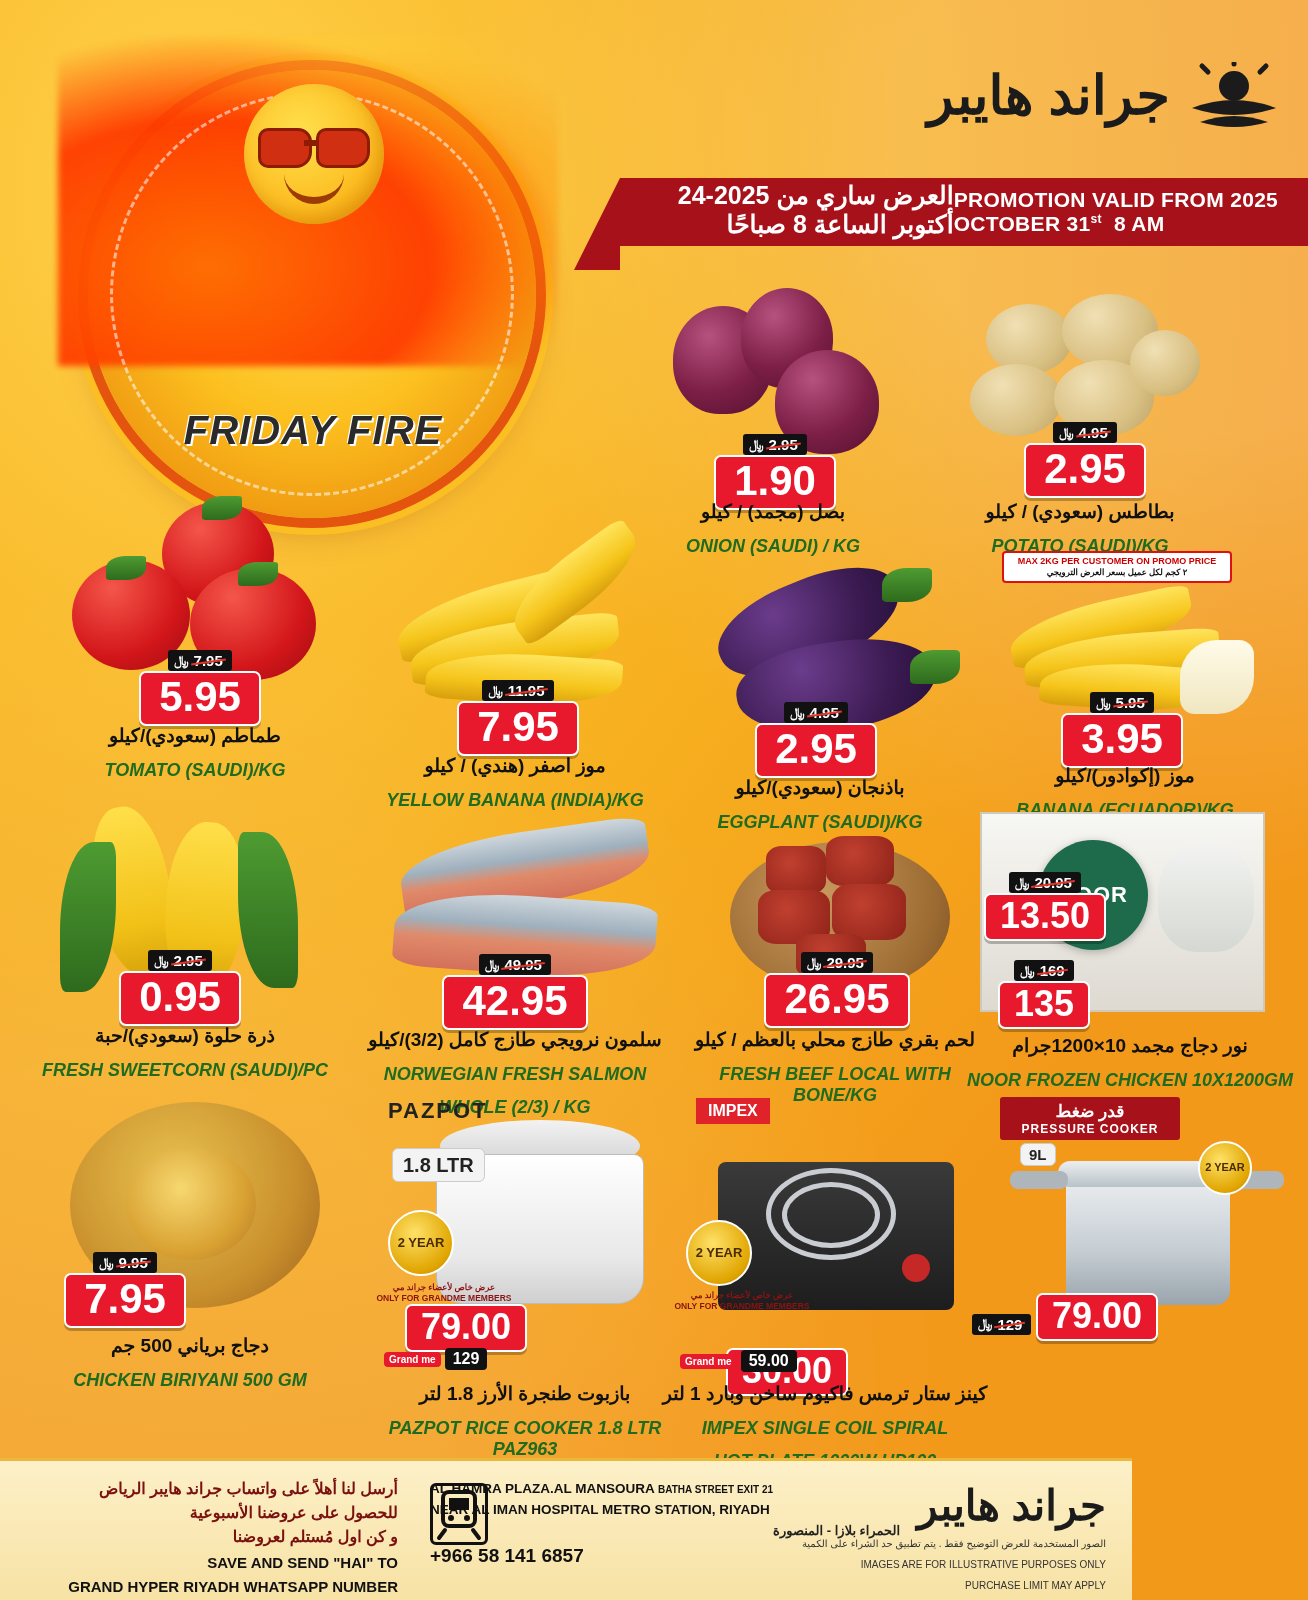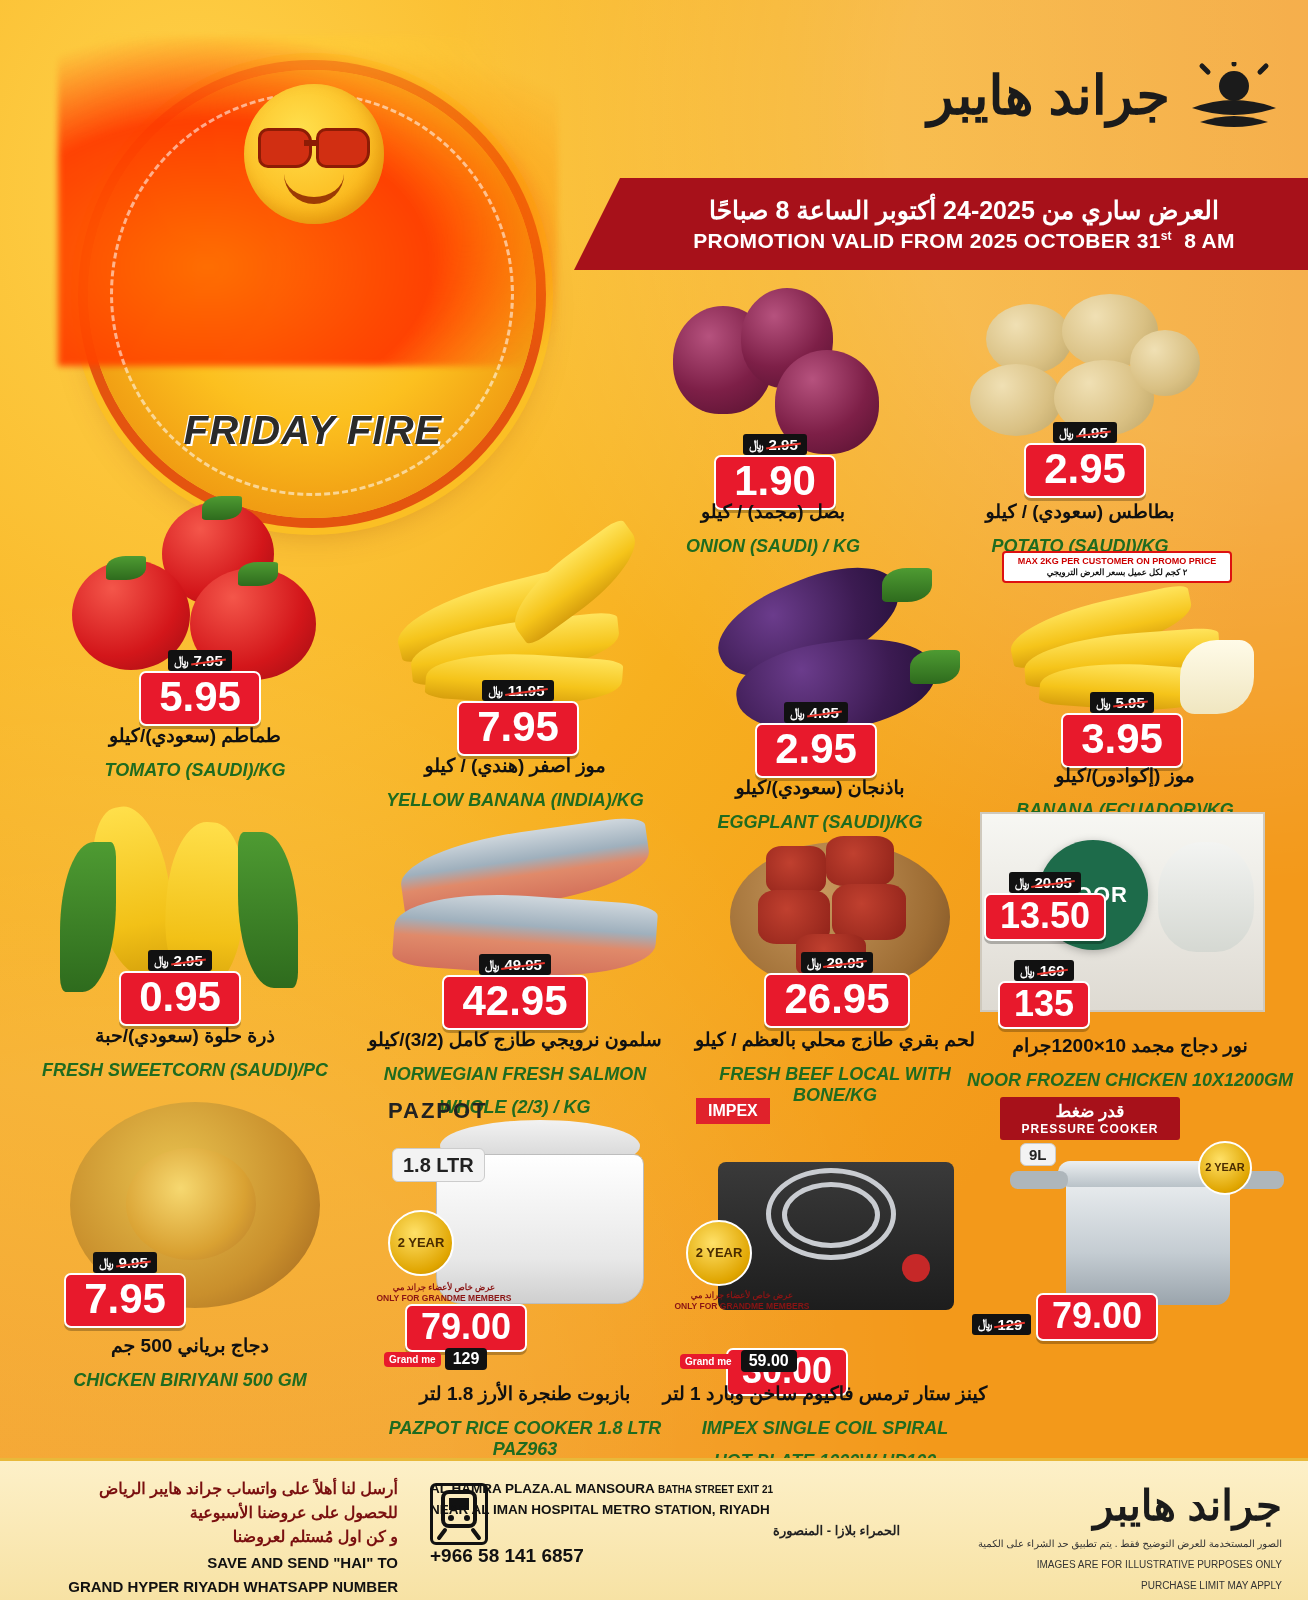--- a/index.html
+++ b/index.html
@@ -34,23 +34,23 @@
     position: absolute; right: 28px; top: 62px;
     display: flex; align-items: center; gap: 18px;
   }
   .brand-name {
     font-size: 54px; font-weight: bold; color: #1b1b1b;
     letter-spacing: 2px; direction: rtl;
   }
   .sun-logo { width: 92px; height: 66px; position: relative; }
 
   .promo-band {
-    position: absolute; left: 620px; top: 178px; width: 688px; height: 92px;
+    position: absolute; left: 620px; top: 178px; width: 688px; height: 68px;
     background: #a7111a;
-    display: flex; flex-direction: column; align-items: center; justify-content: center;
+    display: flex; flex-direction: row; align-items: center; justify-content: center;
     color: #fff;
   }
   .promo-band:before{
     content:""; position:absolute; left:-46px; top:0; width:46px; height:92px;
     background:#a7111a;
     clip-path: polygon(100% 0, 100% 100%, 0 100%);
   }
   .promo-ar { font-size: 25px; font-weight: bold; direction: rtl; margin-bottom: 4px; }
   .promo-en { font-size: 21px; font-weight: bold; letter-spacing: .3px; }
   .promo-en sup { font-size: 12px; }
@@ -208,21 +208,21 @@
   }
   .pc-title{
     position:absolute; background:#a7111a; color:#fff; text-align:center; padding:4px 16px; width:180px;
     border-radius:3px;
   }
   .pc-title .ar{ font-size:17px; font-weight:bold; direction:rtl; }
   .pc-title .en{ font-size:12px; font-weight:bold; letter-spacing:1px; }
 
   
   .footer {
-    position: absolute; left: 0; bottom: 0; width: 1308px; height: 142px;
+    position: absolute; left: 0; bottom: 0; width: 1132px; height: 142px;
     background: linear-gradient(180deg,#fdf0c8,#f7e2a4);
     border-top: 3px solid #e8b93a;
   }
   .f-left { position: absolute; left: 28px; top: 16px; width: 370px; text-align: right; }
   .f-left .ar { font-size: 16px; font-weight: bold; color: #7a1010; direction: rtl; line-height: 1.5; }
   .f-left .en { font-size: 15px; font-weight: bold; color: #111; line-height: 1.35; margin-top: 4px; }
   .f-mid { position: absolute; left: 430px; top: 18px; width: 470px; }
   .f-mid .row { font-size: 13.5px; font-weight: bold; color: #111; line-height: 1.55; }
   .f-mid .ar { font-size: 13px; direction: rtl; color:#222; }
   .f-mid .phone { font-size: 19px; font-weight: bold; color: #111; margin-top: 4px; }

